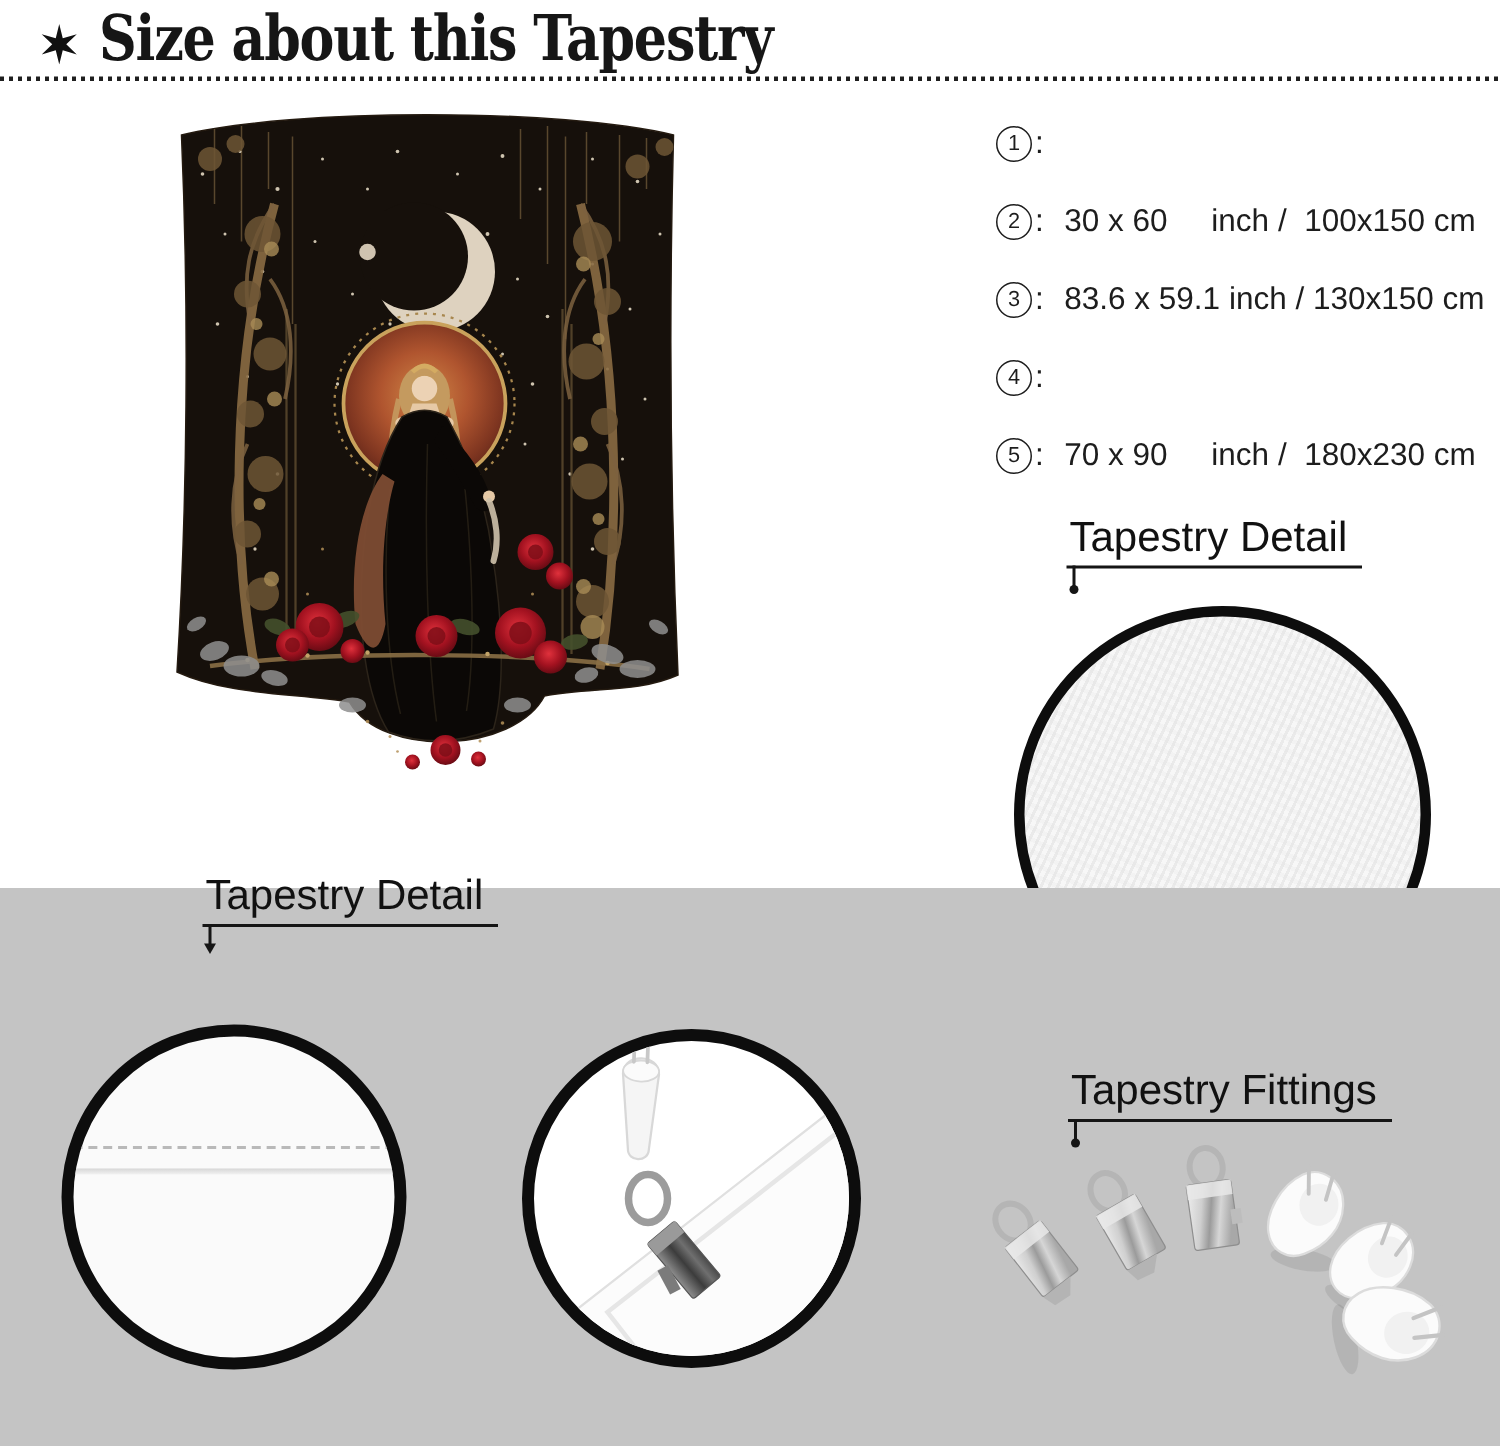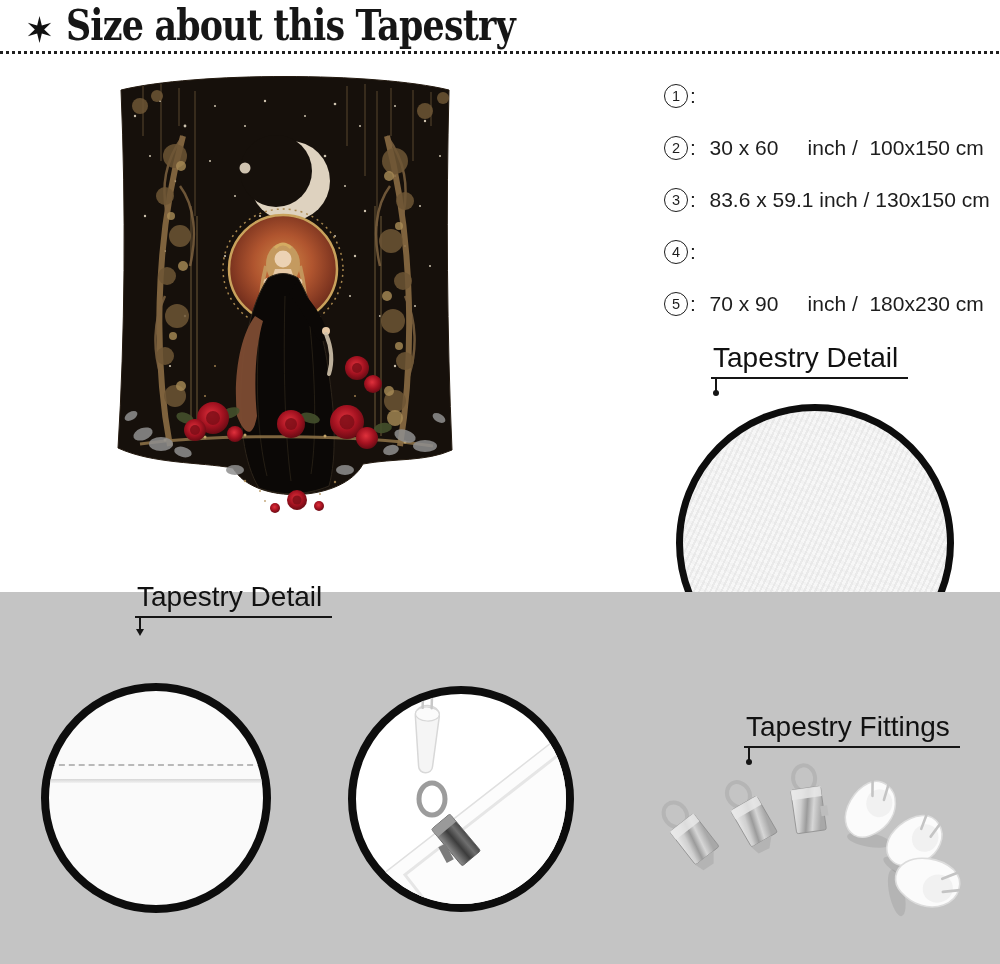--- a/index.html
+++ b/index.html
@@ -356,21 +356,21 @@
       <ellipse cx="76" cy="105" rx="13" ry="16" fill="none" stroke="#9c9c9c" stroke-width="5"></ellipse>
 
       <g transform="translate(100,146) rotate(-40)">
         <rect x="-12" y="-24" width="24" height="48" rx="2" fill="url(#clipMetal)" stroke="#555" stroke-width="0.8"></rect>
         <rect x="-12" y="-24" width="24" height="10" fill="#9a9a9a"></rect>
         <rect x="-19" y="-2" width="8" height="18" fill="#7b7b7b" transform="rotate(12)"></rect>
       </g>
     </svg>
   </div>
 
-  <div class="section-heading" style="left:712px;top:710px;margin-left:32px;">
+  <div class="section-heading" style="left:712px;top:710px;">
     <span>Tapestry Fittings</span>
     <span class="leader leader-dot"></span>
   </div>
 
   <svg class="fittings-svg" width="340" height="160" viewBox="0 0 340 160">
     <defs>
       <linearGradient id="metalG" x1="0" y1="0" x2="1" y2="0.3">
         <stop offset="0%" stop-color="#f0f0f0"></stop>
           <stop offset="35%" stop-color="#cfcfcf"></stop>
         <stop offset="55%" stop-color="#9b9b9b"></stop>

